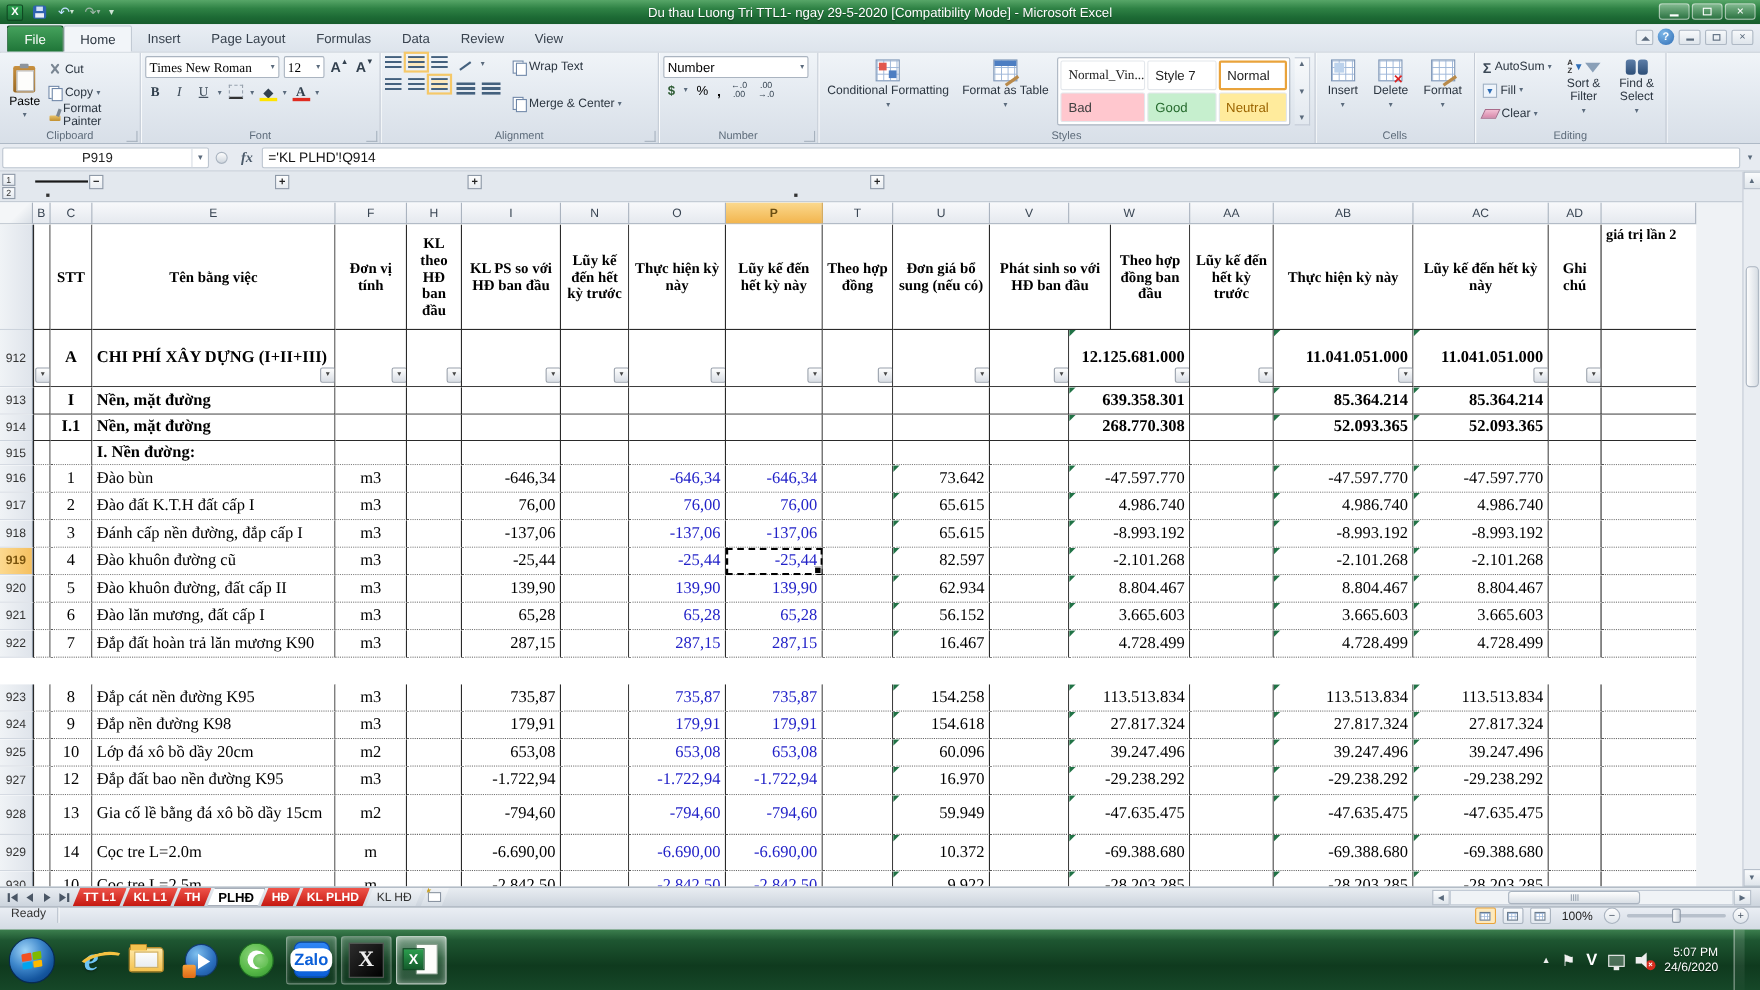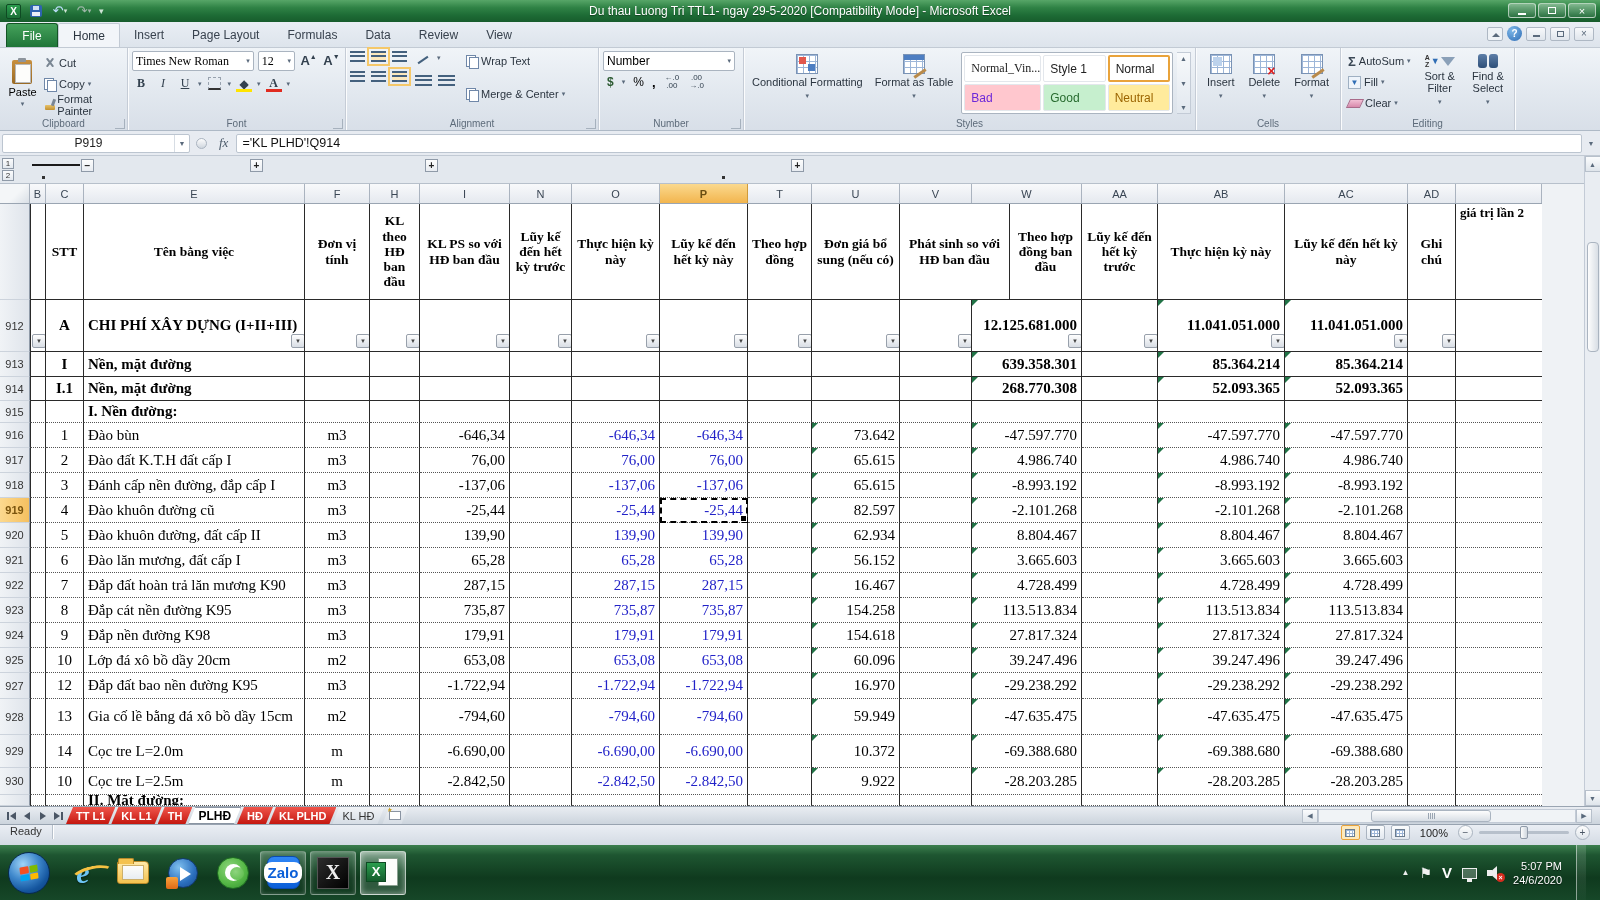--- a/index.html
+++ b/index.html
@@ -107,21 +107,21 @@
     linear-gradient(90deg,#9db6d8 1px,transparent 1px) 0 0/6px 6px,#fff;position:relative}
   .cf-ic::before{content:"";position:absolute;left:2px;top:2px;width:7px;height:7px;background:#e2574c}
   .cf-ic::after{content:"";position:absolute;right:2px;bottom:2px;width:7px;height:7px;background:#4d7ec2}
   .fat-ic::before{content:"";position:absolute;left:0;top:0;right:0;height:5px;background:#4d7ec2}
   .fat-ic::after{content:"";position:absolute;right:-3px;bottom:-2px;width:14px;height:3px;background:#b98a4a;transform:rotate(-35deg)}
   .gallery{flex:1;border:1px solid #aab4c0;background:#fff;border-radius:2px;display:grid;
     grid-template-columns:1fr 1fr 1fr;grid-template-rows:1fr 1fr;gap:2px;padding:2px;margin:1px 0 2px 0}
   .sw{display:flex;align-items:center;padding-left:6px;font-size:12px;border:1px solid #e3e7ec;border-radius:2px;color:#222}
   .sw.normal-vin{font-family:"Liberation Serif",serif}
   .sw.selected{border:2px solid #e9a33b;background:#fff}
-  .sw.bad{background:#ffc7ce;color:#6d28d9}
+  .sw.bad{background:#ffc7ce;color:#404040}
   .sw.good{background:#c6efce;color:#276b2f}
   .sw.neutral{background:#ffeb9c;color:#9c6500}
   .gal-scroll{width:14px;display:flex;flex-direction:column;justify-content:space-between;align-items:center;padding:2px 0;margin:1px 0 2px 0;
     border:1px solid #c3cbd6;border-left:none;background:linear-gradient(#f7f9fb,#e2e8ef);font-size:7px;color:#5a6a7c}
   
   .g-cells{width:145px;display:flex;justify-content:space-around}
   .cell-ic.ins::before{content:"";position:absolute;left:2px;top:2px;width:9px;height:9px;background:#bcd2ec}
   .cell-ic.del::after{content:"×";position:absolute;right:-1px;bottom:-4px;color:#d22;font-weight:bold;font-size:14px}
   .cell-ic.fmt::after{content:"";position:absolute;right:-3px;bottom:-2px;width:14px;height:3px;background:#b98a4a;transform:rotate(-35deg)}
   
@@ -136,21 +136,21 @@
   .binoc::before,.binoc::after{content:"";position:absolute;top:0;width:9px;height:14px;background:linear-gradient(#5d7ea8,#2e4f78);border-radius:3px}
   .binoc::before{left:0}.binoc::after{right:0}
 
   
   #fbar{position:absolute;left:0;top:131px;width:1600px;height:25px;background:#e7ebf1;border-bottom:1px solid #c2cad4;
     display:flex;align-items:center;gap:2px;padding:2px 2px}
   .namebox{width:188px;height:19px;background:#fff;border:1px solid #bcc5d0;border-radius:2px;display:flex;align-items:center}
   .namebox .nb-text{flex:1;text-align:center;font-size:12px;color:#222}
   .nb-arrow{width:15px;height:100%;display:flex;align-items:center;justify-content:center;font-size:7px;color:#5a6a7c;border-left:1px solid #d7dde4}
   .fx-circle{width:11px;height:11px;border-radius:50%;background:linear-gradient(#fdfdfd,#cfd6de);border:1px solid #aab4c0;margin:0 4px}
-  .fx{font-family:"Liberation Serif",serif;font-style:italic;font-weight:normal;font-size:13px;color:#4b5a6a;padding:0 6px}
+  .fx{font-family:"Liberation Serif",serif;font-style:italic;font-weight:bold;font-size:13px;color:#4b5a6a;padding:0 6px}
   .formula-area{flex:1;height:19px;background:#fff;border:1px solid #bcc5d0;border-radius:2px;display:flex;align-items:center;
     padding-left:5px;font-size:12.5px;color:#111}
   .fbar-chev{width:14px;height:19px;display:flex;align-items:center;justify-content:center;font-size:7px;color:#5a6a7c}
 
   
   #outline{position:absolute;left:0;top:156px;width:1600px;height:28px;background:#e3e8ee;border-bottom:1px solid #b7c0cb}
   .lvlbox{position:absolute;width:12px;height:11px;border:1px solid #8f9aa8;background:linear-gradient(#fbfcfd,#e4e9ef);
     font-size:8px;display:flex;align-items:center;justify-content:center;color:#333}
   .oline{position:absolute;left:32px;top:8px;width:48px;height:2px;background:#1a1a1a}
   .obox{position:absolute;top:3px;width:13px;height:13px;border:1px solid #8f9aa8;background:linear-gradient(#fdfdfd,#e8ecf1);
@@ -472,21 +472,21 @@
         <span>Conditional Formatting</span>
           <span class="dar">▾</span>
       </div>
       <div class="bigbtn">
         <span class="fat-ic"></span>
         <span>Format as Table</span>
           <span class="dar">▾</span>
       </div>
       <div class="gallery">
         <div class="sw normal-vin">Normal_Vin...</div>
-        <div class="sw">Style 1</div>
+        <div class="sw">Style 7</div>
         <div class="sw selected">Normal</div>
         <div class="sw bad">Bad</div>
         <div class="sw good">Good</div>
         <div class="sw neutral">Neutral</div>
       </div>
       <div class="gal-scroll">
         <span>▲</span>
         <span>▼</span>
         <span>▼</span>
       </div>
@@ -863,21 +863,21 @@
           <div class="cell c-t" style="width: 64px;"></div>
           <div class="cell c-u num" style="width: 88px;">16.467<div class="tri"></div></div>
           <div class="cell c-v" style="width: 72px;"></div>
           <div class="cell c-w num" style="width: 110px;">4.728.499<div class="tri"></div></div>
           <div class="cell c-aa num" style="width: 76px;"></div>
           <div class="cell c-ab num" style="width: 127px;">4.728.499<div class="tri"></div></div>
           <div class="cell c-ac num" style="width: 123px;">4.728.499<div class="tri"></div></div>
           <div class="cell c-ad" style="width: 48px;"></div>
           <div class="cell c-x2" style="width: 86px;"></div>
         </div>
-        <div class="grow r-data" style="height: 25px;">
+        <div class="grow r-data" style="height: 25px; margin-top: 24px;">
           <div class="gut">923</div>
           <div class="cell c-b" style="width: 16px;"></div>
           <div class="cell c-stt" style="width: 38px;">8</div>
           <div class="cell c-name" style="width: 221px;">Đắp cát nền đường K95</div>
           <div class="cell c-unit" style="width: 65px;">m3</div>
           <div class="cell c-klhd" style="width: 50px;"></div>
           <div class="cell c-i num" style="width: 90px;">735,87</div>
           <div class="cell c-n" style="width: 62px;"></div>
           <div class="cell c-o num blue" style="width: 88px;">735,87</div>
           <div class="cell c-p num blue" style="width: 88px;">735,87</div>

